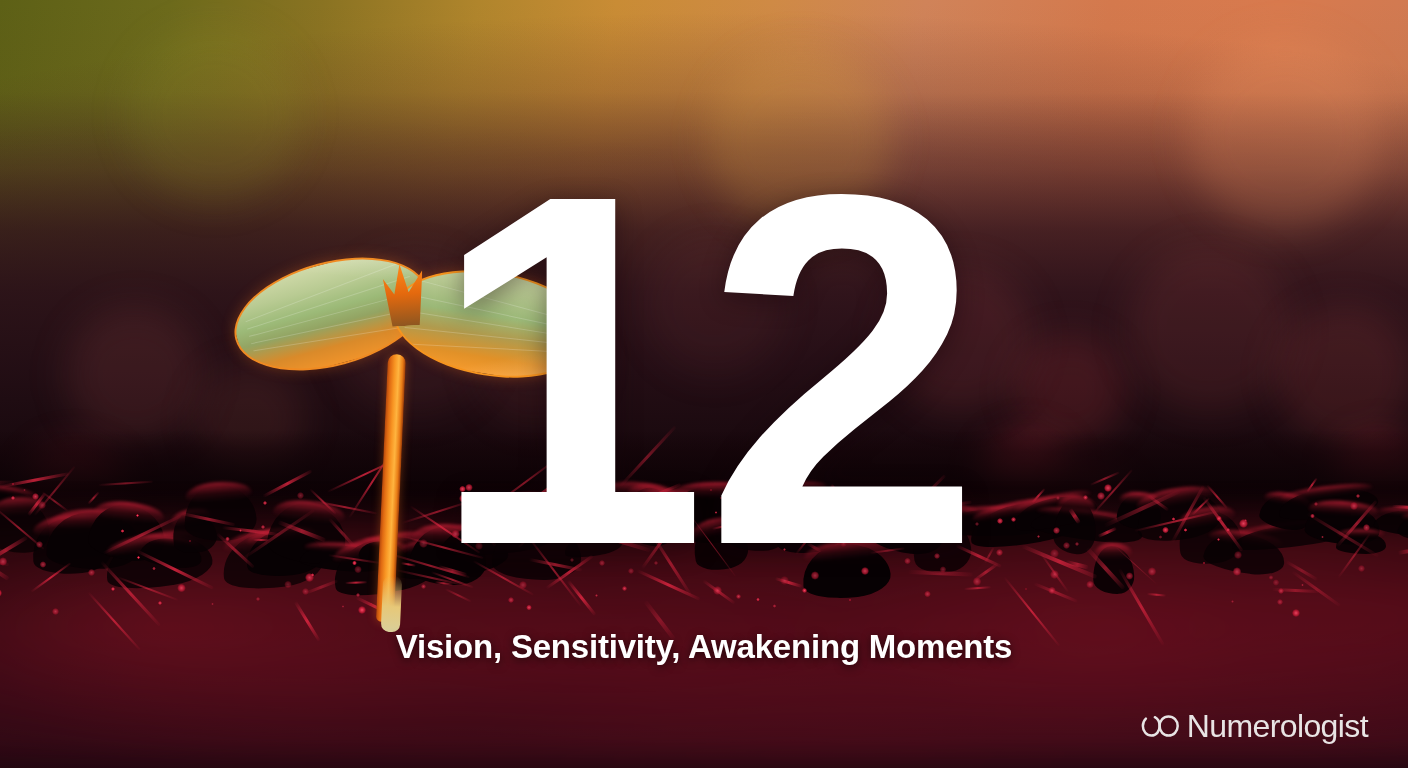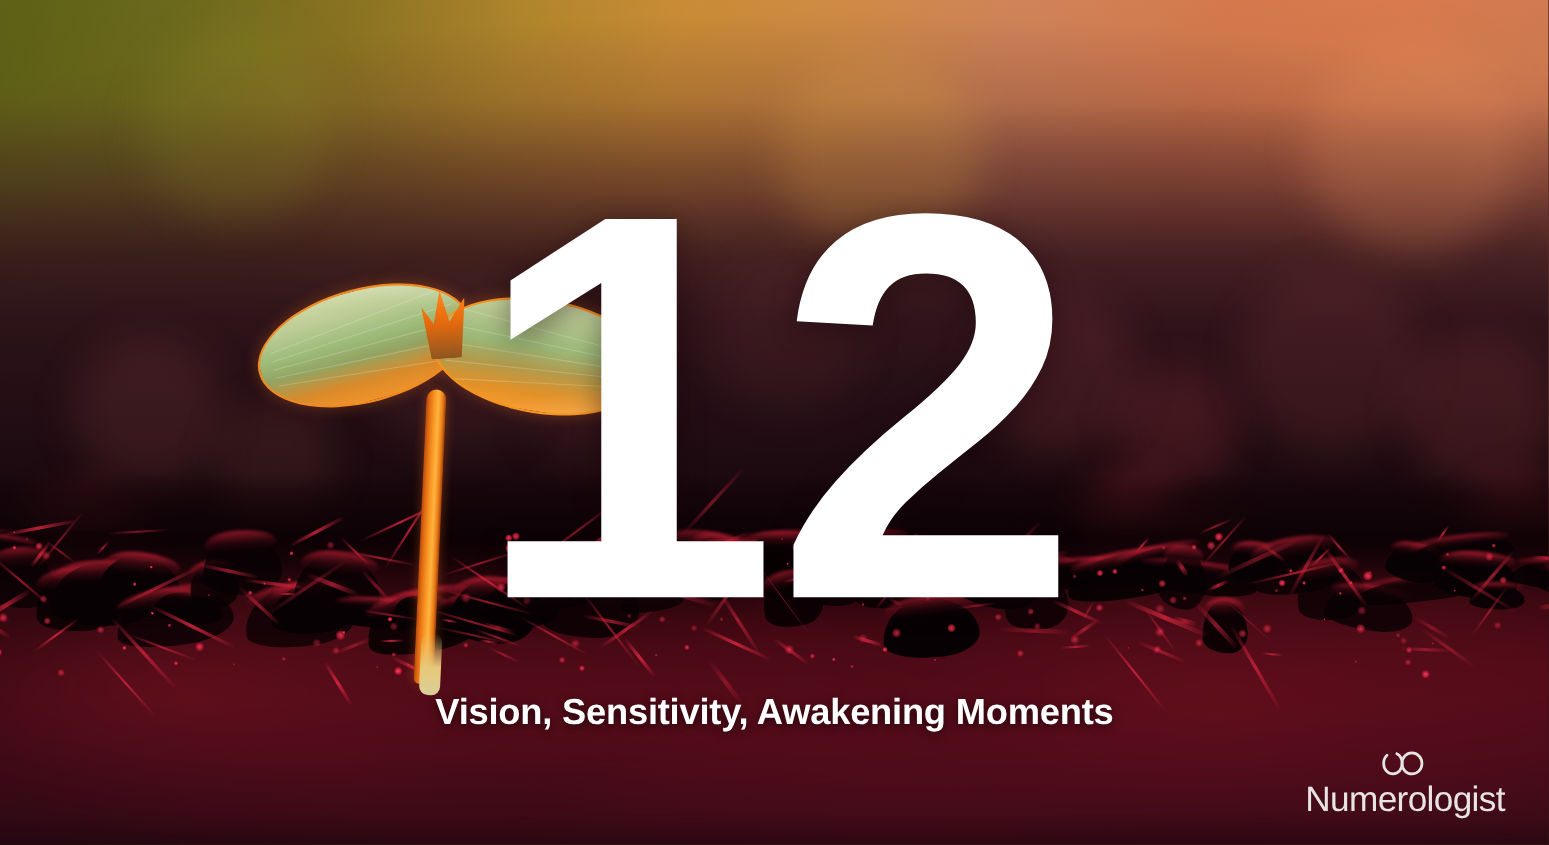--- a/index.html
+++ b/index.html
@@ -170,21 +170,20 @@
     font-size:33px;font-weight:bold;
     letter-spacing:-0.2px;
     text-shadow:0 2px 8px rgba(0,0,0,0.6);
   }
 
   
   .logo{
     position:absolute;right:40px;bottom:26px;
     display:flex;align-items:center;gap:3px;
     color:#e8e4e4;
-    flex-direction:column;
   }
   .logo-mark{display:block;width:44px;height:26px;}
   .logo-text{font-size:32px;font-weight:normal;letter-spacing:-0.6px;line-height:1;}
 </style>
 </head>
 <body>
 
 <div id="stage">
 
   <div class="bg-layer bg-sky"></div>

